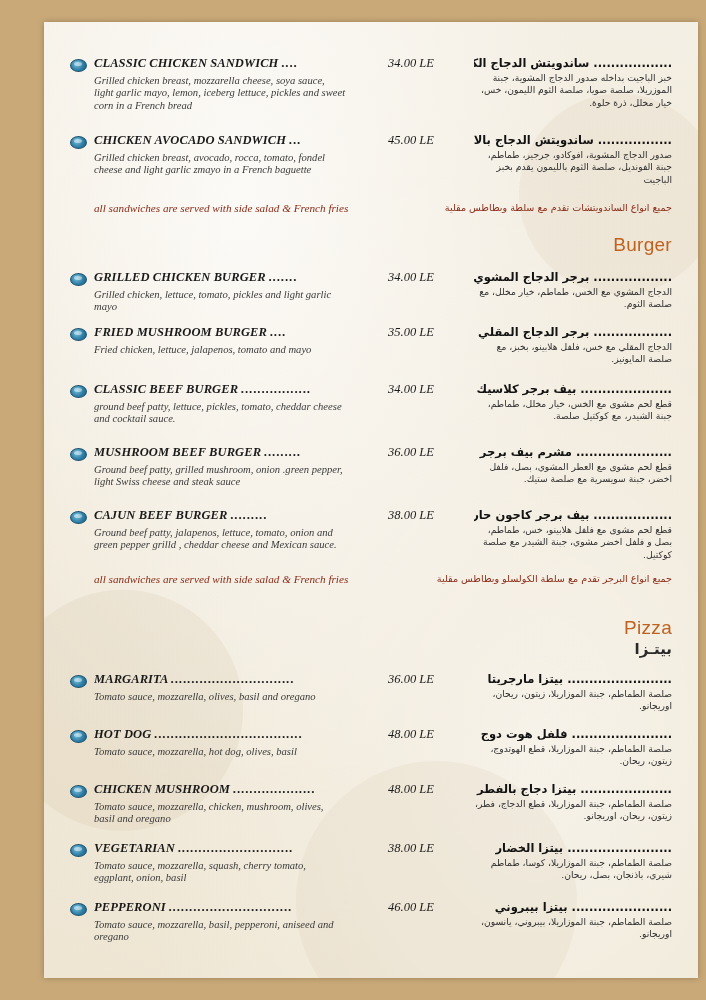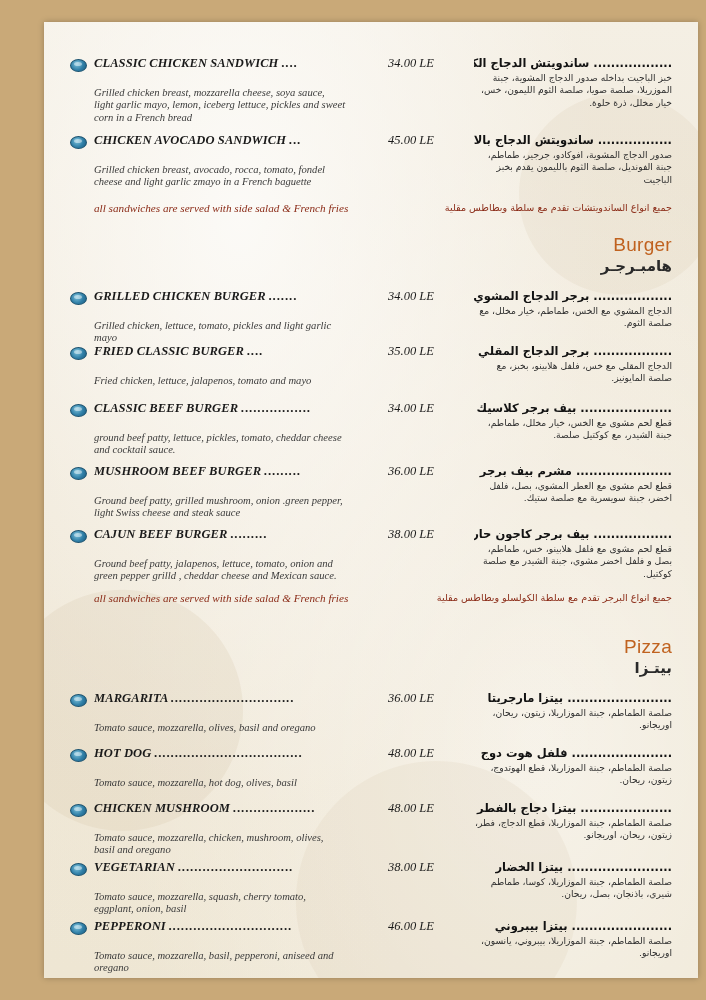--- a/index.html
+++ b/index.html
@@ -54,21 +54,21 @@
     content:"";position:absolute;left:3px;top:2px;width:8px;height:4px;border-radius:50%;
     background:rgba(255,255,255,.45);
   }
   .left{position:absolute;left:24px;top:0;width:252px;}
   .name{
     font-style:italic;font-weight:bold;font-size:12.5px;color:#1a1a1a;
     letter-spacing:.1px;white-space:nowrap;overflow:hidden;
   }
   .name .dots{font-weight:bold;letter-spacing:1px;}
   .desc{
-    font-style:italic;font-size:10.6px;color:#3a3a3a;line-height:1.16;margin-top:16px;
+    font-style:italic;font-size:10.6px;color:#3a3a3a;line-height:1.16;margin-top:4px;
   }
   .price{
     position:absolute;left:318px;top:0;width:84px;text-align:left;
     font-style:italic;font-size:12.5px;color:#1a1a1a;
   }
   .right{
     position:absolute;right:0;top:0;width:198px;text-align:right;direction:rtl;
     font-family:"DejaVu Sans", sans-serif;
   }
   .ar-name{font-size:11.5px;font-weight:bold;color:#121212;white-space:nowrap;overflow:hidden;}
@@ -145,21 +145,20 @@
       </div>
 
       <div class="note">
         <div class="note-en">all sandwiches are served with side salad &amp; French fries</div>
         <div class="note-ar">جميع انواع الساندويتشات تقدم مع سلطة وبطاطس مقلية</div>
       </div>
     </div>
 
     <div class="section">
       <div class="en">Burger</div>
-      <div class="ar">هامبـرجـر</div>
     </div>
 
     <div>
 
       <div class="item" style="min-height:44px;">
         <span class="bullet"></span>
         <div class="left">
           <div class="name">
             <span>GRILLED CHICKEN BURGER</span>
             <span class="dots">.......</span>
@@ -173,21 +172,21 @@
             <span>برجر الدجاج المشوي</span>
           </div>
           <div class="ar-desc">الدجاج المشوي مع الخس، طماطم، خيار مخلل، مع صلصة الثوم.</div>
         </div>
       </div>
 
       <div class="item" style="min-height:46px;">
         <span class="bullet"></span>
         <div class="left">
           <div class="name">
-            <span>FRIED CLASSIC BURGER</span>
+            <span>FRIED MUSHROOM BURGER</span>
             <span class="dots">....</span>
           </div>
           <div class="desc">Fried chicken, lettuce, jalapenos, tomato and mayo</div>
         </div>
         <div class="price">35.00 LE</div>
         <div class="right">
           <div class="ar-name">
             <span>..................</span>
             <span>برجر الدجاج المقلي</span>
           </div>

